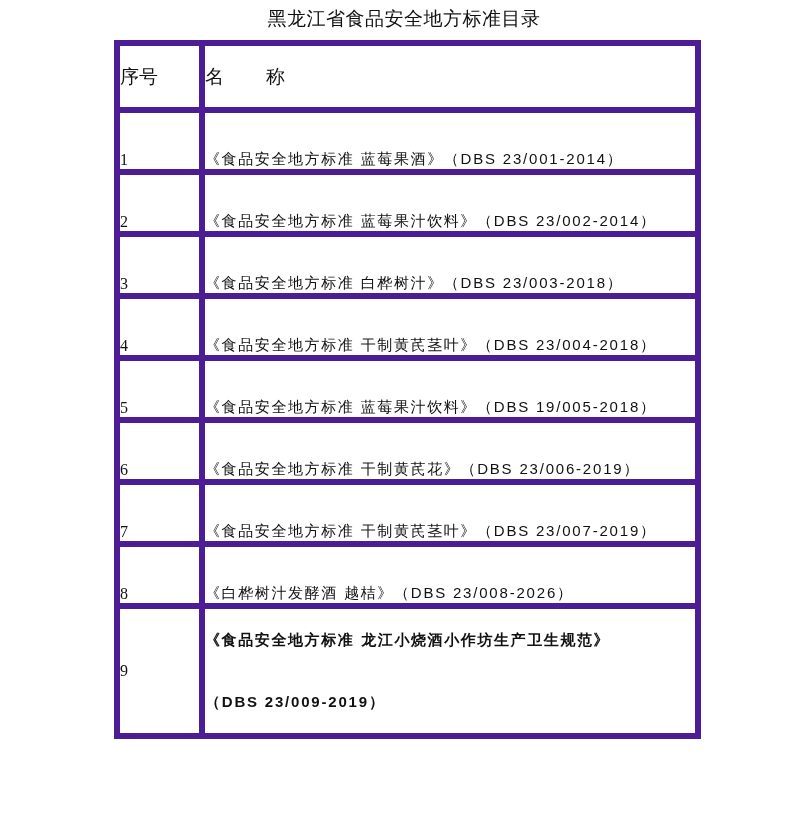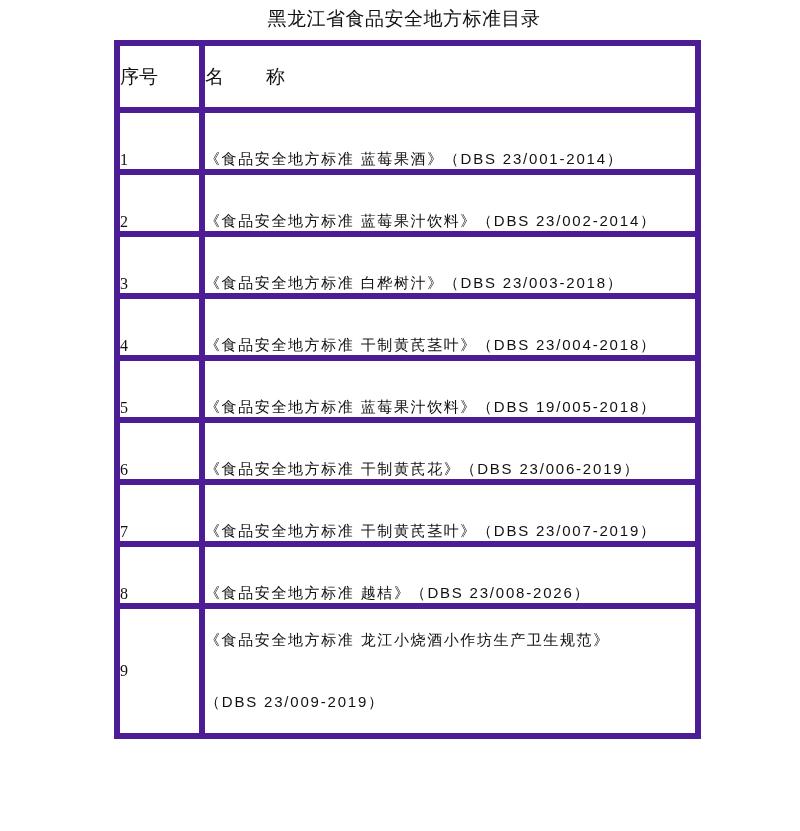--- a/index.html
+++ b/index.html
@@ -9,21 +9,21 @@
   table.catalog td, table.catalog th { border: 6px solid #4c1d95; padding: 0; text-align: left; }
   table.catalog th { height: 61px; font-weight: normal; font-size: 19px; font-family: "DejaVu Sans", sans-serif; }
   th.col-no { width: 79px; }
   th.col-name span { letter-spacing: 18px; }
   td.no { font-family: "Liberation Serif", serif; font-size: 16px; vertical-align: bottom; padding-bottom: 18px; }
   td.name { font-family: "DejaVu Serif", serif; font-size: 15px; letter-spacing: 1.6px; vertical-align: bottom; padding-bottom: 17px; white-space: nowrap; }
   td.name .code { font-family: "Liberation Sans Narrow", "Liberation Sans", sans-serif; letter-spacing: 1.8px; }
   tr.r { height: 62px; }
   tr.r.tall { height: 126px; }
   tr.r.tall td.no { vertical-align: middle; padding-bottom: 0; }
-  tr.r.tall td.name { vertical-align: middle; padding-bottom: 0; line-height: 62px; }
+  tr.r.tall td.name { vertical-align: middle; padding-bottom: 0; line-height: 62px; font-weight: bold; }
 </style>
 </head>
 <body>
 
 <div class="title">黑龙江省食品安全地方标准目录</div>
 
 <table class="catalog">
   <thead>
     <tr>
       <th class="col-no">序号</th>
@@ -54,21 +54,21 @@
     <tr class="r">
       <td class="no">6</td>
       <td class="name"><span>《食品安全地方标准 干制黄芪花》</span><span class="code">（DBS 23/006-2019）</span></td>
     </tr>
     <tr class="r">
       <td class="no">7</td>
       <td class="name"><span>《食品安全地方标准 干制黄芪茎叶》</span><span class="code">（DBS 23/007-2019）</span></td>
     </tr>
     <tr class="r">
       <td class="no">8</td>
-      <td class="name"><span>《食品安全地方标准 越桔》</span><span class="code">（DBS 23/008-2026）</span></td>
+      <td class="name"><span>《白桦树汁发酵酒 越桔》</span><span class="code">（DBS 23/008-2026）</span></td>
     </tr>
     <tr class="r tall">
       <td class="no">9</td>
       <td class="name">
           <div>《食品安全地方标准 龙江小烧酒小作坊生产卫生规范》</div>
           <div class="code">（DBS 23/009-2019）</div>
         </td>
     </tr>
   </tbody>
 </table>

